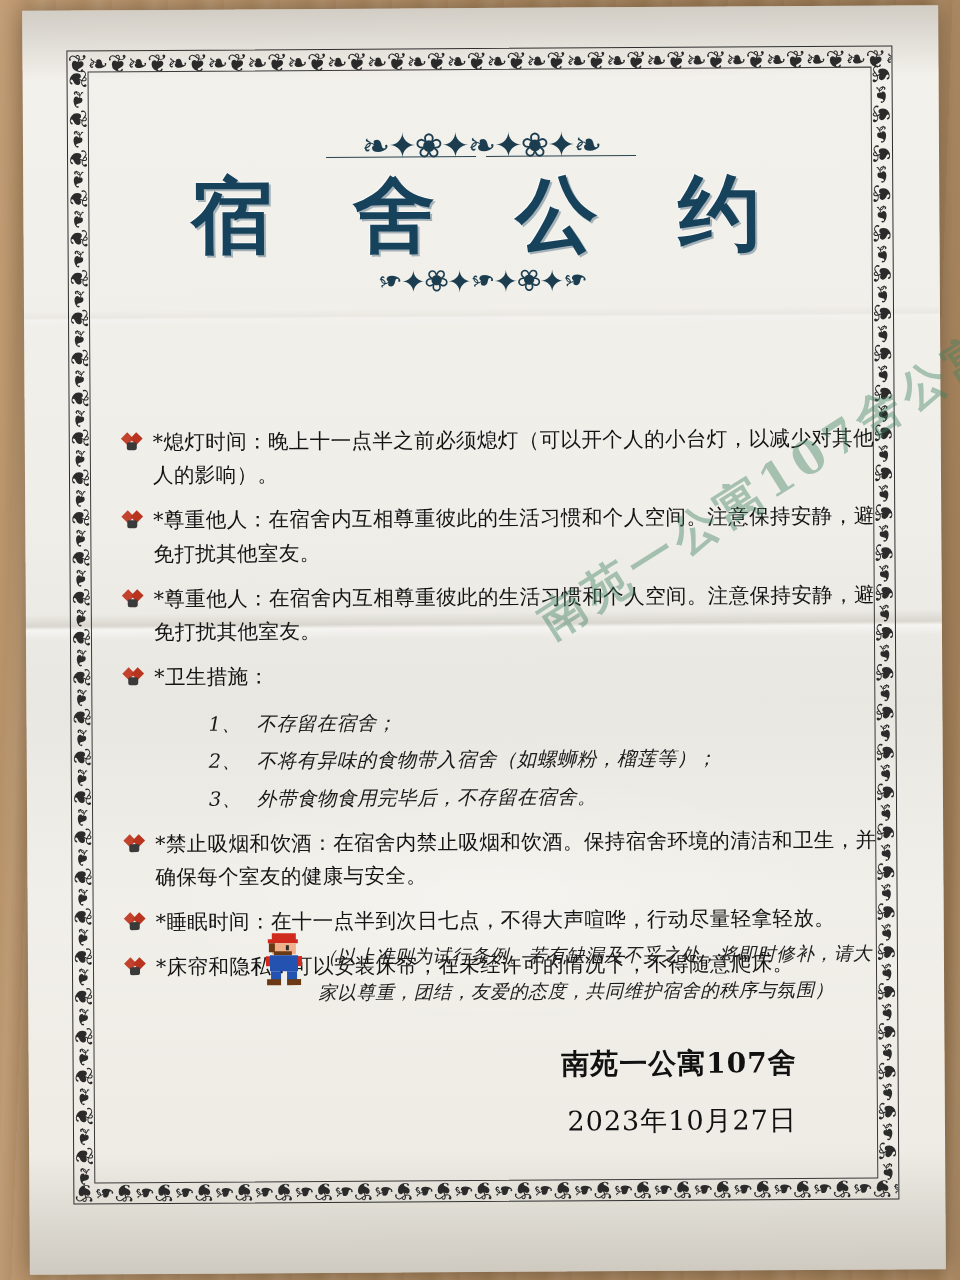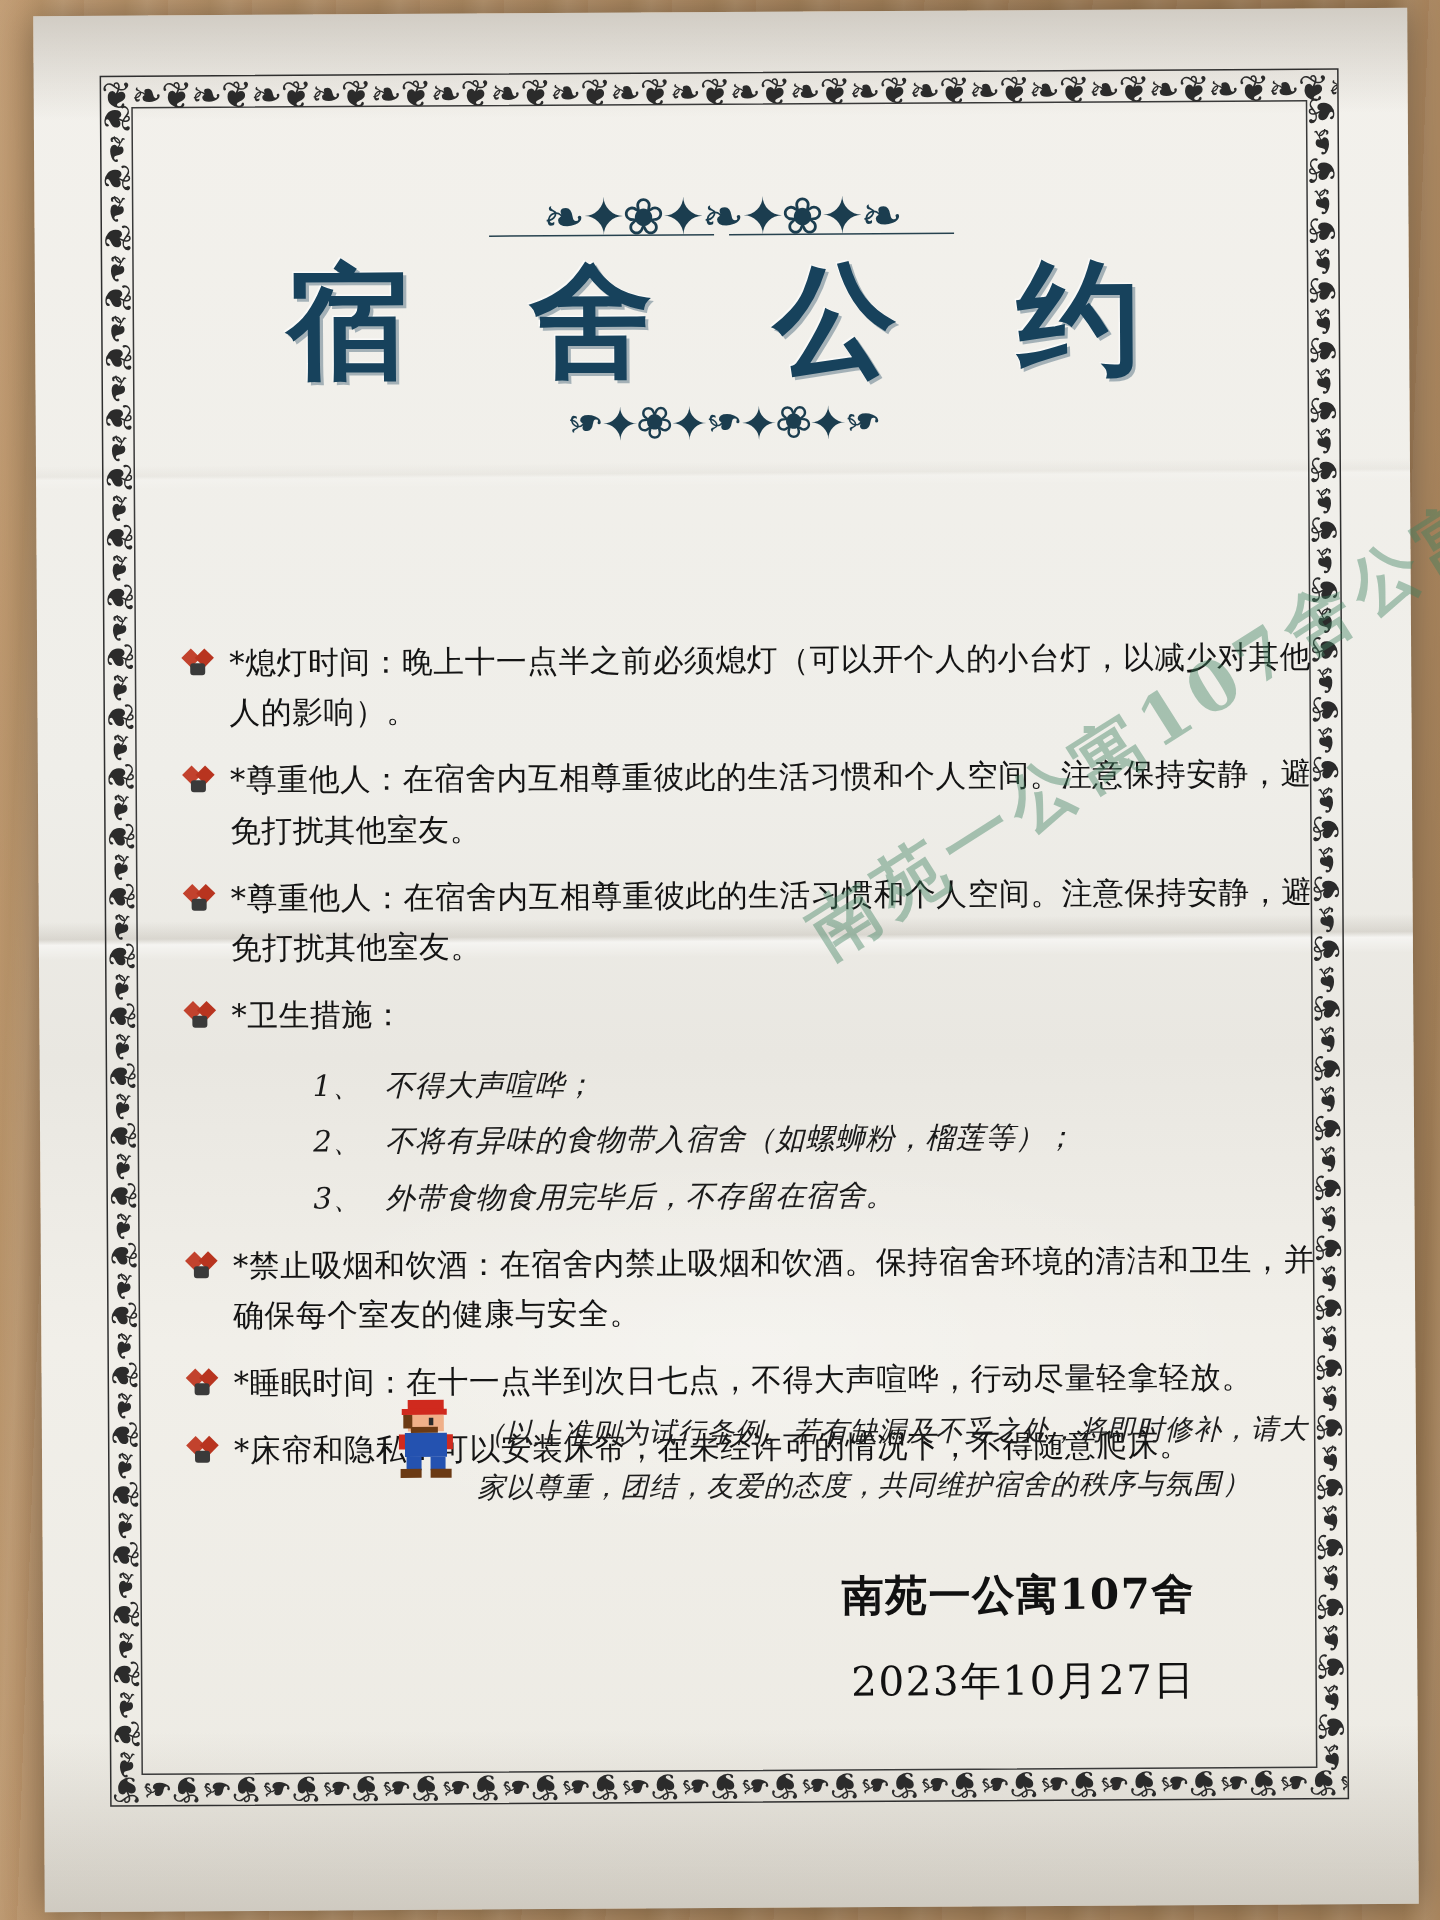--- a/index.html
+++ b/index.html
@@ -260,21 +260,21 @@
     <div class="rule">
       <span class="bullet-icon">
           <i class="b1"></i>
           <i class="b2"></i>
           <i class="b3"></i>
         </span>
       <span class="rule-text">*卫生措施：</span>
     </div>
     <div class="sub-list">
       <div class="sub-item">
-        <span class="num">1、</span><span>不得大声喧哗；</span>
+        <span class="num">1、</span><span>不存留在宿舍；</span>
       </div>
       <div class="sub-item">
         <span class="num">2、</span><span>不将有异味的食物带入宿舍（如螺蛳粉，榴莲等）；</span>
       </div>
       <div class="sub-item">
         <span class="num">3、</span><span>外带食物食用完毕后，不存留在宿舍。</span>
       </div>
     </div>
 
     <div class="rule">

